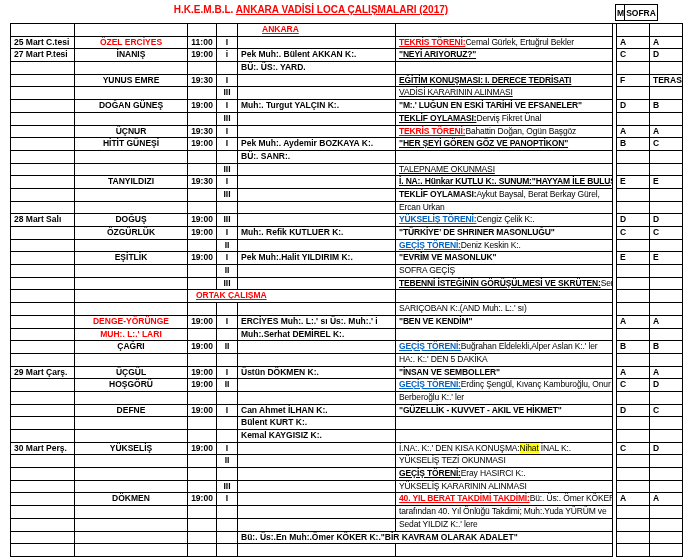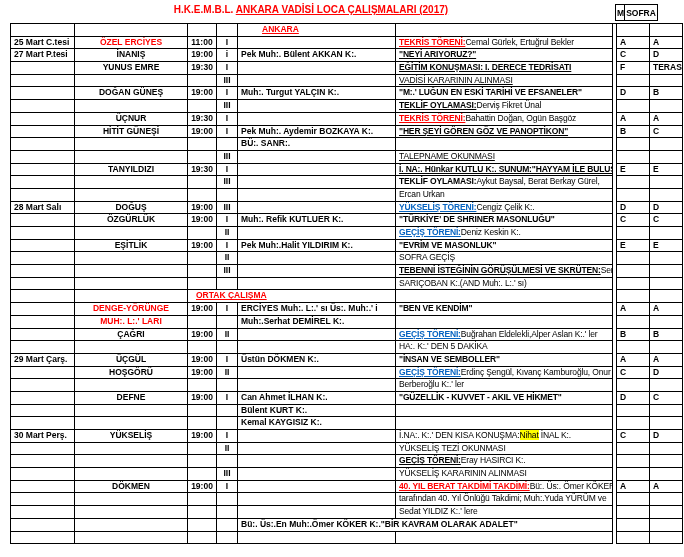--- a/index.html
+++ b/index.html
@@ -62,20 +62,31 @@
         <div class="cell time" style="width: 29px;">19:00</div>
         <div class="cell degree" style="width: 21px;">i</div>
         <div class="cell speaker" style="width: 158px;"><span>Pek Muh:. Bülent AKKAN K:.</span></div>
         <div class="cell subject" style="width: 217px;"><span class="bold und">"NEYİ ARIYORUZ?"</span></div>
         <div class="cell spacer" style="width: 3px;"></div>
         <div class="cell mabet" style="width: 34px;">C</div>
         <div class="cell sofra" style="width: 33px;">D</div>
       </div>
       <div class="trow">
         <div class="cell date" style="width: 64px;"></div>
+        <div class="cell lodge" style="width: 113px;"></div>
+        <div class="cell time" style="width: 29px;"></div>
+        <div class="cell degree" style="width: 21px;"></div>
+        <div class="cell speaker" style="width: 158px;"><span>BÜ:. ÜS:. YARD.</span></div>
+        <div class="cell subject" style="width: 217px;"></div>
+        <div class="cell spacer" style="width: 3px;"></div>
+        <div class="cell mabet" style="width: 34px;"></div>
+        <div class="cell sofra" style="width: 33px;"></div>
+      </div>
+      <div class="trow">
+        <div class="cell date" style="width: 64px;"></div>
         <div class="cell lodge" style="width: 113px;">YUNUS EMRE</div>
         <div class="cell time" style="width: 29px;">19:30</div>
         <div class="cell degree" style="width: 21px;">I</div>
         <div class="cell speaker" style="width: 158px;"></div>
         <div class="cell subject" style="width: 217px;"><span class="bold und">EĞİTİM KONUŞMASI: I. DERECE TEDRİSATI</span></div>
         <div class="cell spacer" style="width: 3px;"></div>
         <div class="cell mabet" style="width: 34px;">F</div>
         <div class="cell sofra" style="width: 33px;">TERAS</div>
       </div>
       <div class="trow">
@@ -250,33 +261,33 @@
         <div class="cell degree" style="width: 21px;">III</div>
         <div class="cell speaker" style="width: 158px;"></div>
         <div class="cell subject" style="width: 217px;"><span class="bold und">TEBENNİ İSTEĞİNİN GÖRÜŞÜLMESİ VE SKRÜTEN:</span><span>Serdar</span></div>
         <div class="cell spacer" style="width: 3px;"></div>
         <div class="cell mabet" style="width: 34px;"></div>
         <div class="cell sofra" style="width: 33px;"></div>
       </div>
       <div class="trow">
         <div class="cell date" style="width: 64px;"></div>
         <div class="cell lodge" style="width: 113px;"></div>
+        <div class="cell merged" style="width: 208px; padding-left: 8px;"><span class="und" style="color: rgb(255, 0, 0);">ORTAK ÇALIŞMA</span></div>
+        <div class="cell subject" style="width: 217px;"></div>
+        <div class="cell spacer" style="width: 3px;"></div>
+        <div class="cell mabet" style="width: 34px;"></div>
+        <div class="cell sofra" style="width: 33px;"></div>
+      </div>
+      <div class="trow">
+        <div class="cell date" style="width: 64px;"></div>
+        <div class="cell lodge" style="width: 113px;"></div>
         <div class="cell time" style="width: 29px;"></div>
         <div class="cell degree" style="width: 21px;"></div>
         <div class="cell speaker" style="width: 158px;"></div>
         <div class="cell subject" style="width: 217px;"><span>SARIÇOBAN K:.(AND Muh:. L:.' sı)</span></div>
-        <div class="cell spacer" style="width: 3px;"></div>
-        <div class="cell mabet" style="width: 34px;"></div>
-        <div class="cell sofra" style="width: 33px;"></div>
-      </div>
-      <div class="trow">
-        <div class="cell date" style="width: 64px;"></div>
-        <div class="cell lodge" style="width: 113px;"></div>
-        <div class="cell merged" style="width: 208px; padding-left: 8px;"><span class="und" style="color: rgb(255, 0, 0);">ORTAK ÇALIŞMA</span></div>
-        <div class="cell subject" style="width: 217px;"></div>
         <div class="cell spacer" style="width: 3px;"></div>
         <div class="cell mabet" style="width: 34px;"></div>
         <div class="cell sofra" style="width: 33px;"></div>
       </div>
       <div class="trow">
         <div class="cell date" style="width: 64px;"></div>
         <div class="cell lodge" style="width: 113px; color: rgb(255, 0, 0);">DENGE-YÖRÜNGE</div>
         <div class="cell time" style="width: 29px;">19:00</div>
         <div class="cell degree" style="width: 21px;">I</div>
         <div class="cell speaker" style="width: 158px;"><span>ERCİYES Muh:. L:.' sı Üs:. Muh:.' i</span></div>

